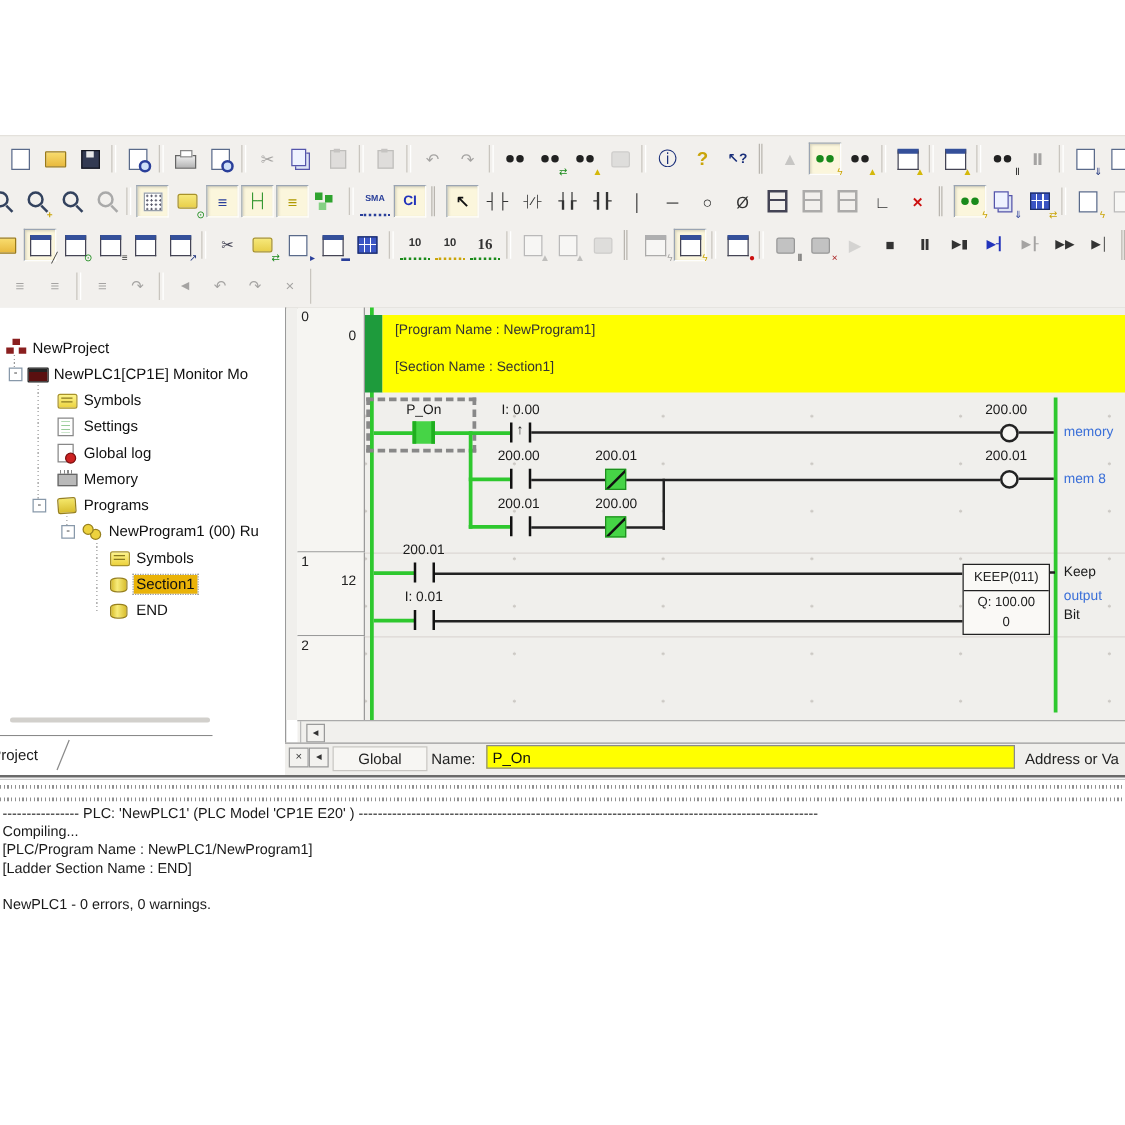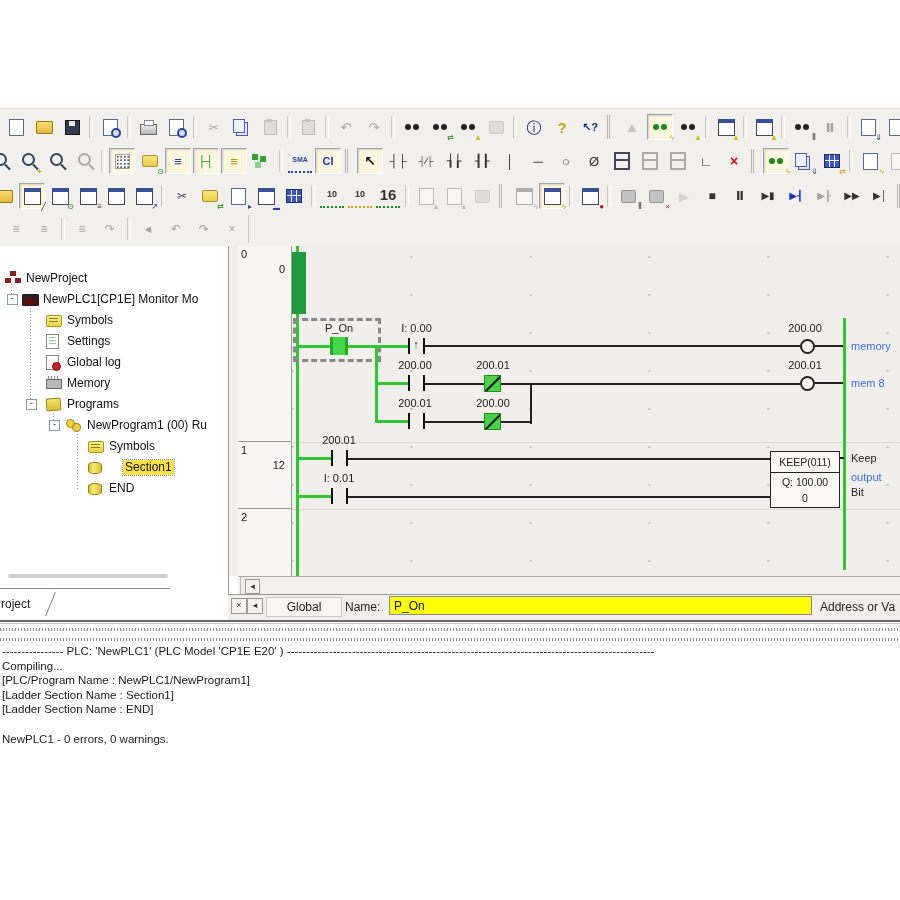--- a/index.html
+++ b/index.html
@@ -43,21 +43,21 @@
 
   
   #treepanel{position:absolute;left:0;top:246px;width:228px;height:342px;background:#fff;}
   #minibar{position:absolute;left:0;top:246px;width:228px;height:16px;background:#f0efec;border-bottom:1px solid #e0ddd8;}
   .mini-btn{position:absolute;top:2px;width:14px;height:12px;border:1px solid #9a9a9a;background:#f2f1ee;font-size:8px;line-height:11px;text-align:center;color:#333;}
   #tree{position:absolute;left:0;top:262px;width:228px;height:300px;overflow:hidden;}
   .tree-row{position:relative;height:21px;font-size:12px;white-space:nowrap;}
   .texp{position:absolute;top:5px;width:9px;height:9px;border:1px solid #8899aa;background:#fff;font-size:9px;line-height:7px;text-align:center;color:#333;}
   .ticon{position:absolute;top:3px;width:15px;height:14px;}
   .tlab{position:absolute;top:3px;line-height:15px;color:#111;padding:0 2px;}
-  .tlab.sel{background:#fde047;outline:1px dotted #9a9a9a;margin-left:16px;}
+  .tlab.sel{background:#eab308;outline:1px dotted #9a9a9a;}
   .vdot{position:absolute;width:1px;background-image:repeating-linear-gradient(#9a9a9a 0 1px,transparent 1px 3px);}
   .i-project{left:0;top:3px;width:6px;height:5px;background:#8a1f1f;margin-left:5px;box-shadow:-5px 7px 0 #8a1f1f,5px 7px 0 #8a1f1f;}
   .i-plc{width:15px;height:10px;top:5px;background:linear-gradient(#222 0 3px,#5a1010 3px);border:1px solid #1a1a1a;border-radius:1px;}
   .i-symbols{width:14px;height:10px;top:5px;background:linear-gradient(#fdf48a,#ecd23e);border:1px solid #a8922a;border-radius:2px;}
   .i-symbols::after{content:"";position:absolute;left:2px;top:2px;width:9px;height:1px;background:#8a7a20;box-shadow:0 3px 0 #8a7a20;}
   .i-settings{width:11px;height:13px;background:#fff;border:1px solid #888;}
   .i-settings::after{content:"";position:absolute;left:2px;top:2px;right:2px;bottom:2px;background:repeating-linear-gradient(#9c9 0 1px,transparent 1px 3px);}
   .i-errorlog{width:11px;height:13px;background:#fff;border:1px solid #888;}
   .i-errorlog::after{content:"";position:absolute;right:-3px;bottom:-2px;width:7px;height:7px;background:#cc2222;border-radius:50%;border:1px solid #7a0f0f;}
   .i-memory{width:14px;height:8px;top:6px;background:#b9b9b9;border:1px solid #666;}
@@ -348,21 +348,21 @@
           <div class="k k-grid2"></div>
         </div>
         <div class="tsep"></div>
         <div class="tbtn">
           <span class="g" style="font-size: 9px; font-weight: bold; border-bottom: 2px dotted rgb(26, 138, 26); padding-bottom: 1px;">10</span>
         </div>
         <div class="tbtn">
           <span class="g" style="font-size: 9px; font-weight: bold; border-bottom: 2px dotted rgb(202, 165, 10); padding-bottom: 1px;">10</span>
         </div>
         <div class="tbtn">
-          <span class="g" style="font-size: 15px; font-weight: bold; border-bottom: 2px dotted rgb(26, 138, 26); padding-bottom: 1px;">16</span>
+          <span class="g" style="font-size: 12px; font-weight: bold; border-bottom: 2px dotted rgb(26, 138, 26); padding-bottom: 1px; font-family: Liberation Serif, serif;">16</span>
         </div>
         <div class="tsep"></div>
         <div class="tbtn s-d">
           <div class="k k-doc"></div>
           <span class="g gsm" style="color: rgb(119, 119, 119);">▲</span>
         </div>
         <div class="tbtn s-d">
           <div class="k k-doc"></div>
           <span class="g gsm" style="color: rgb(119, 119, 119);">▲</span>
         </div>
@@ -531,20 +531,24 @@
   <div class="margin-cell" style="top:509px;height:67px;">
     <span class="rnum">2</span>
   </div>
   <div class="rline" style="top:442px;"></div>
   <div class="rline" style="top:509px;"></div>
 
   <div class="abs" style="left:296px;top:246px;width:3px;height:330px;background:#2ec82e;"></div>
   <div class="abs" style="left:843px;top:318px;width:3px;height:252px;background:#2ec82e;"></div>
 
   <div class="abs" style="left:292px;top:252px;width:14px;height:62px;background:#1e9b3c;"></div>
+  <div class="abs" style="left:306px;top:252px;width:594px;height:62px;background:#ffff00;">
+    <div style="position:absolute;left:10px;top:6px;font-size:11px;color:#333;">[Program Name : NewProgram1]</div>
+    <div style="position:absolute;left:10px;top:36px;font-size:11px;color:#333;">[Section Name : Section1]</div>
+  </div>
 
   <div class="abs" style="left:293px;top:318px;width:88px;height:44px;border:3px dashed #888;box-sizing:border-box;"></div>
   <div class="gwire" style="left:299px;top:345px;width:110px;height:3px;"></div>
   <div class="abs" style="left:330px;top:337px;width:12px;height:18px;background:#46d446;border-left:3px solid #1faf1f;border-right:3px solid #1faf1f;"></div>
   <div class="llab" style="left:312px;top:322px;width:54px;">P_On</div>
   <div class="cbar" style="left:408px;top:338px;"></div>
   <div class="cbar" style="left:423px;top:338px;"></div>
   <div class="llab" style="left:409px;top:338px;width:14px;font-size:11px;">↑</div>
   <div class="llab" style="left:389px;top:322px;width:55px;">I: 0.00</div>
   <div class="wire" style="left:425px;top:345px;width:375px;height:2px;"></div>
@@ -616,19 +620,18 @@
 
   <div class="abs" style="left:0;top:620px;width:900px;height:2px;background:#6a6a6a;"></div>
   <div class="abs" style="left:0;top:623px;width:900px;height:1px;background:#c8c8c8;"></div>
   <div class="dotbar" style="top:628px;"></div>
   <div class="dotbar" style="top:638px;"></div>
 
   <div class="abs" style="left:2px;top:644px;width:898px;height:120px;overflow:hidden;background:#fff;" id="log">
       <div class="logline">---------------- PLC: 'NewPLC1' (PLC Model 'CP1E E20' ) ------------------------------------------------------------------------------------------------</div>
       <div class="logline">Compiling...</div>
       <div class="logline">[PLC/Program Name : NewPLC1/NewProgram1]</div>
-      <div class="logline">[Ladder Section Name : Section1]</div>
       <div class="logline">[Ladder Section Name : END]</div>
       <div class="logline">&nbsp;</div>
       <div class="logline">NewPLC1 - 0 errors, 0 warnings.</div>
     </div>
 
 </div>
 
 </body></html>

